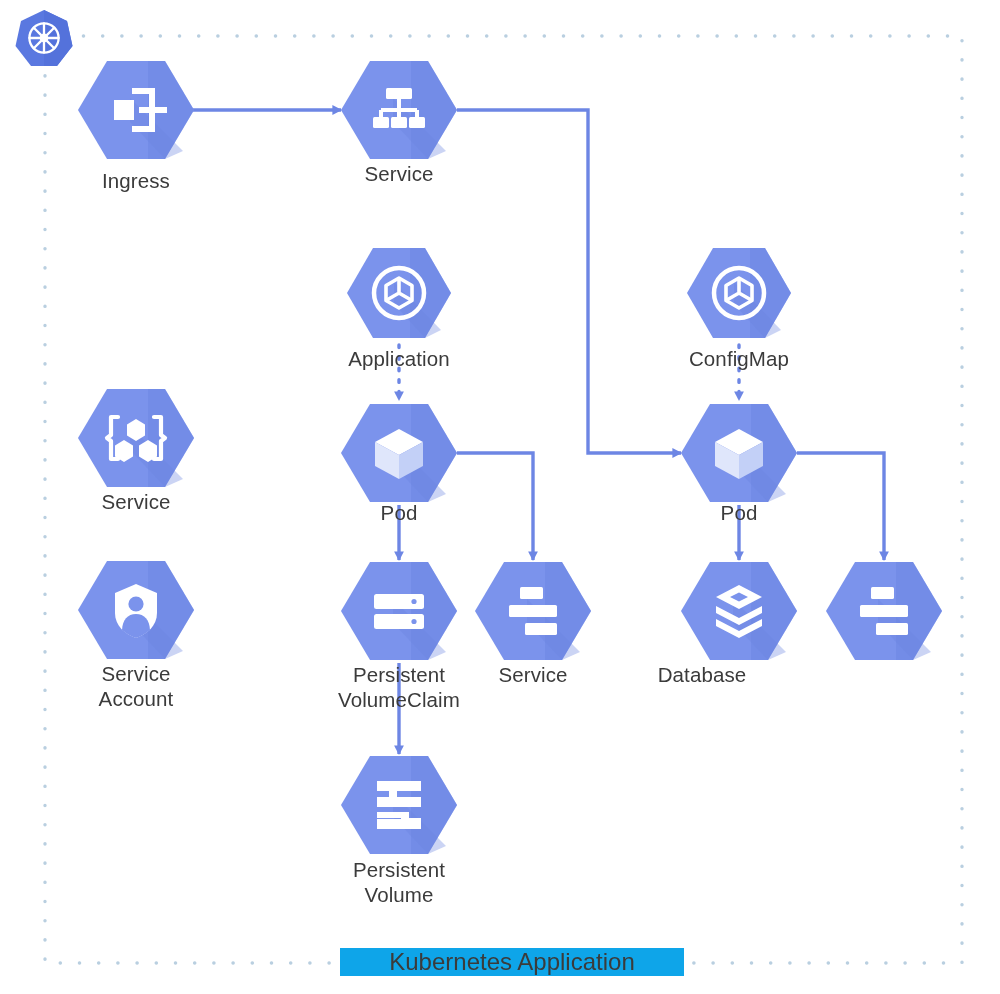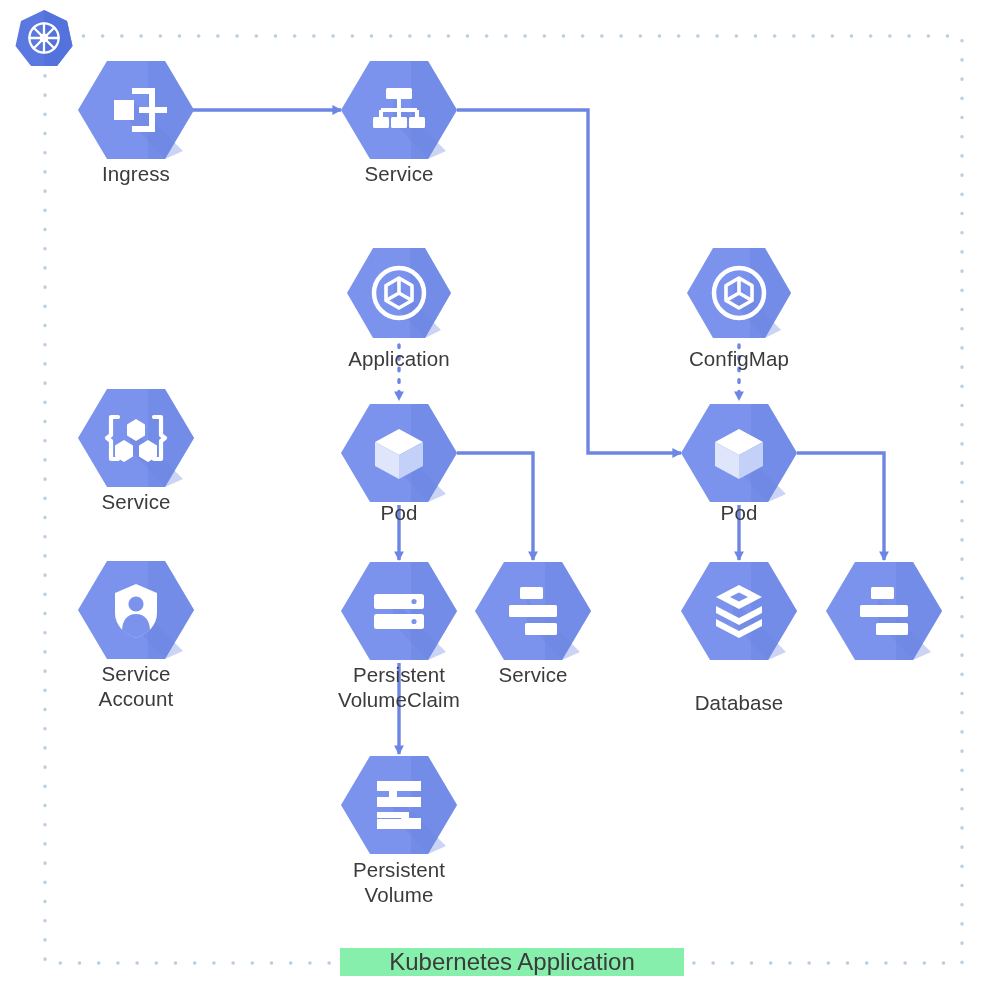--- a/index.html
+++ b/index.html
@@ -8,21 +8,21 @@
        -webkit-font-smoothing:antialiased;}
   #stage{position:absolute;inset:0;width:1000px;height:994px;}
   svg#canvas{position:absolute;left:0;top:0;width:1000px;height:994px;}
   .nodelabel{
     position:absolute;text-align:center;color:#3b3b3b;
     font-size:20.5px;line-height:25px;letter-spacing:.1px;
     white-space:pre-line;pointer-events:none;
   }
   .boundary-label{
     position:absolute;color:#3b3b3b;font-size:24px;line-height:28px;
-    text-align:center;background:#86efac;padding:0 12px;white-space:nowrap;
+    text-align:center;background:#0ea5e9;padding:0 12px;white-space:nowrap;
   }
 </style>
 </head>
 <body>
 
 <div id="stage">
 
   <svg id="canvas" viewBox="0 0 1000 994">
     <defs>
 
@@ -258,31 +258,31 @@
         <path d="M12,-49 L29,-49 L58,0 L29,49 L12,49 Z" fill="#6d86e4" opacity=".55"></path>
         <path d="M-6,-12 L47,41 L29,49 L-6,12 Z" fill="#6a83e0" opacity=".35"></path>
       </g>
       <g fill="#ffffff">
         <path d="M-22,-24 L22,-24 L22,-14 L-10,-14 L-10,-8 L22,-8 L22,2 L-22,2 L-22,-8 L-2,-8 L-2,-14 L-22,-14 Z"></path>
         <path d="M-22,7 L10,7 L10,13 L22,13 L22,24 L-22,24 L-22,14 L2,14 L2,13 L-22,13 Z"></path>
       </g>
     </g>
   </svg>
 
-  <div class="nodelabel" style="left:36px;  top:161px; width:200px;text-align:center;">Ingress</div>
+  <div class="nodelabel" style="left:36px;  top:168px; width:200px;text-align:center;">Ingress</div>
   <div class="nodelabel" style="left:299px; top:161px; width:200px;">Service</div>
   <div class="nodelabel" style="left:299px; top:346px; width:200px;">Application</div>
   <div class="nodelabel" style="left:639px; top:346px; width:200px;">ConfigMap</div>
   <div class="nodelabel" style="left:36px;  top:489px; width:200px;">Service</div>
   <div class="nodelabel" style="left:299px; top:500px; width:200px;">Pod</div>
   <div class="nodelabel" style="left:639px; top:500px; width:200px;">Pod</div>
   <div class="nodelabel" style="left:36px;  top:661px; width:200px;">Service
 Account</div>
   <div class="nodelabel" style="left:299px; top:662px; width:200px;">Persistent
 VolumeClaim</div>
   <div class="nodelabel" style="left:448px; top:662px; width:170px;">Service</div>
-  <div class="nodelabel" style="left:639px; top:662px; width:200px;margin-top:28px;">Database</div>
+  <div class="nodelabel" style="left:602px; top:662px; width:200px;">Database</div>
   <div class="nodelabel" style="left:299px; top:857px; width:200px;">Persistent
 Volume</div>
 
   <div class="boundary-label" style="left:340px; top:948px; width:320px;">Kubernetes Application</div>
 
 </div>
 
 </body></html>

